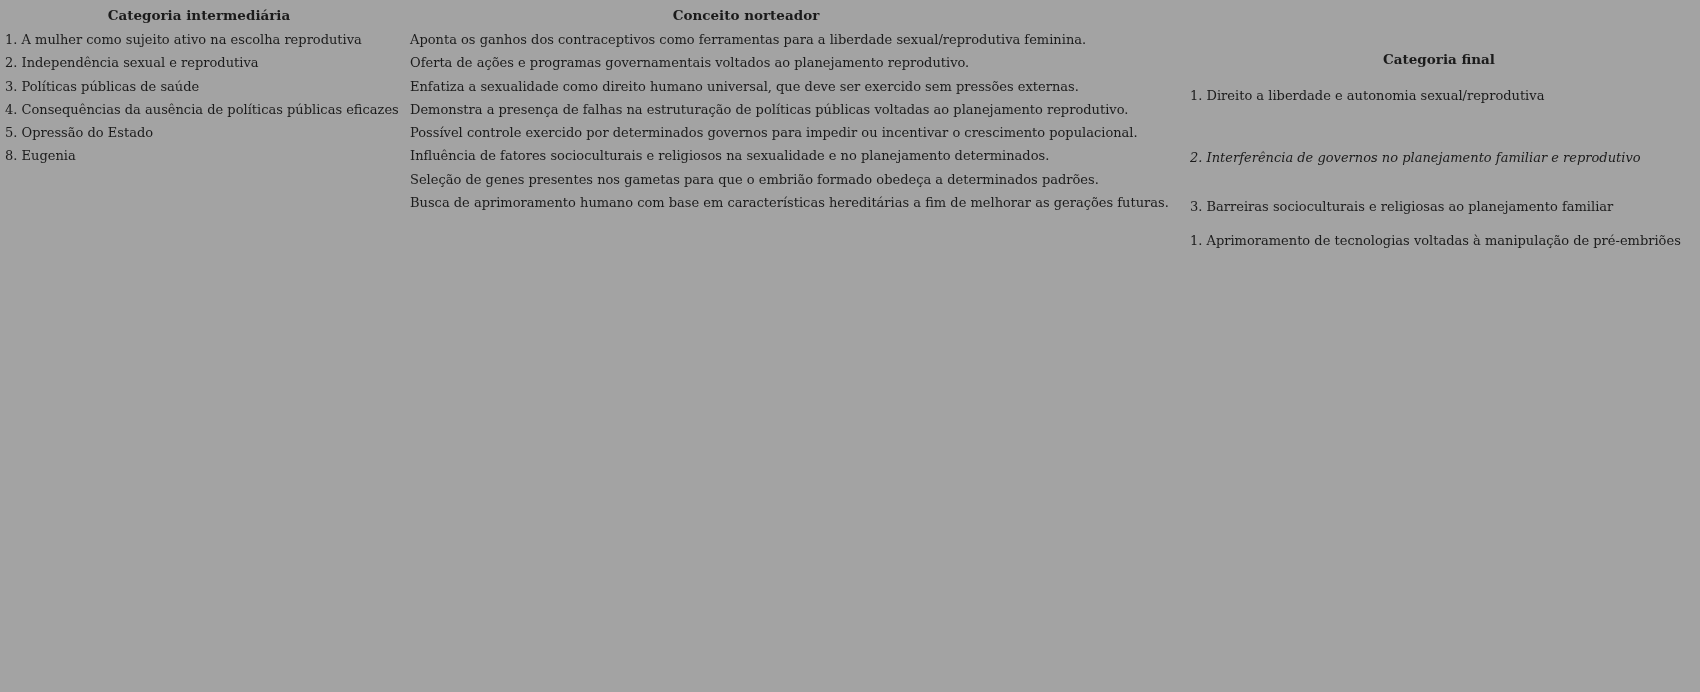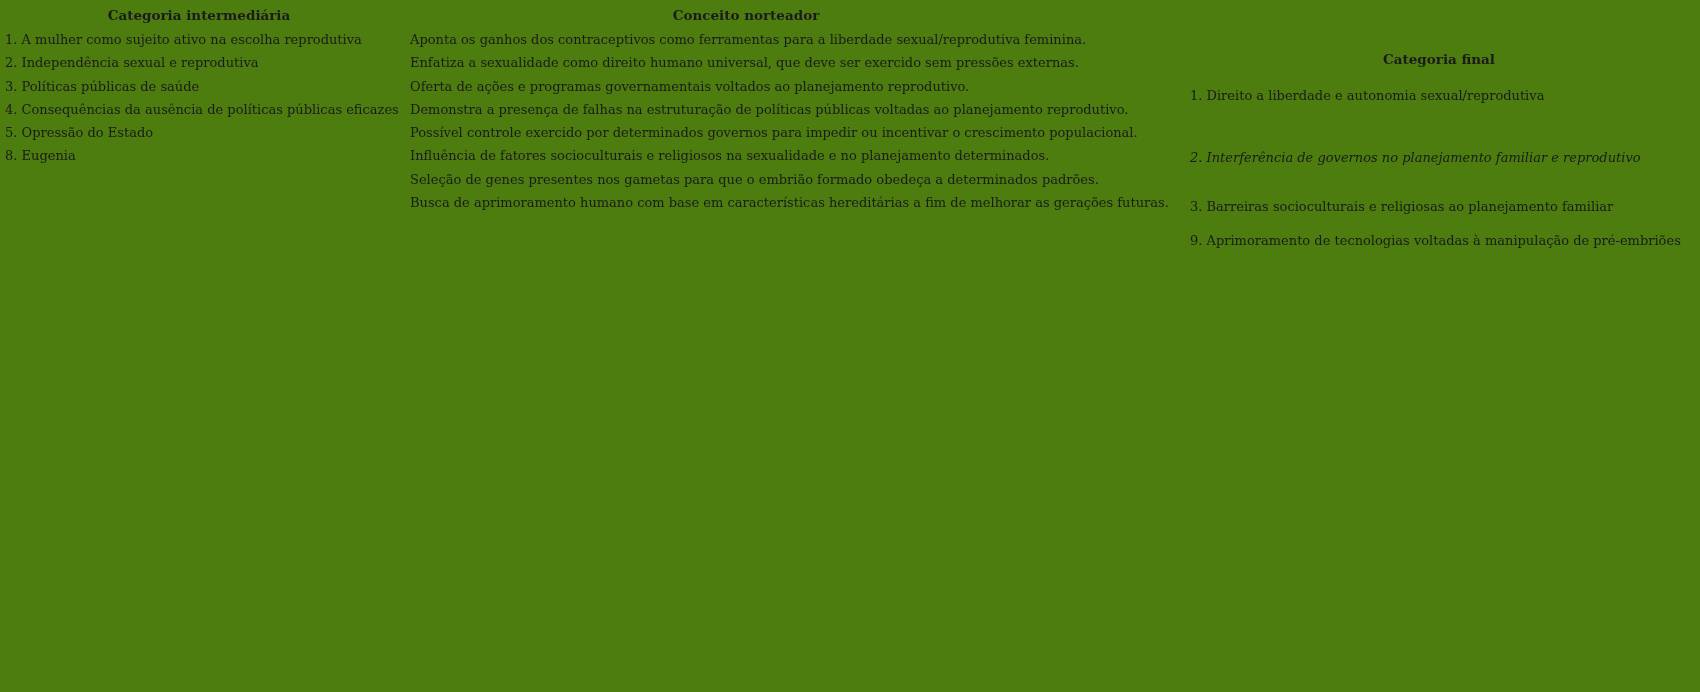--- a/index.html
+++ b/index.html
@@ -4,21 +4,21 @@
 <style>
   html, body {
     margin: 0;
     padding: 0;
     background: #ffffff;
   }
   .page {
     position: relative;
     width: 1700px;
     height: 692px;
-    background: #4d7c0f;
+    background: #a3a3a3;
     font-family: "DejaVu Serif", "Liberation Serif", serif;
     color: #1b1b1b;
     overflow: hidden;
   }
   .col-header {
     position: absolute;
     top: 6px;
     transform: translateX(-50%);
     font-size: 13.5px;
     font-weight: bold;
@@ -67,27 +67,27 @@
     <div>1. A mulher como sujeito ativo na escolha reprodutiva</div>
     <div>2. Independência sexual e reprodutiva</div>
     <div>3. Políticas públicas de saúde</div>
     <div>4. Consequências da ausência de políticas públicas eficazes</div>
     <div>5. Opressão do Estado</div>
     <div>8. Eugenia</div>
   </div>
 
   <div class="rows rows-concept">
     <div>Aponta os ganhos dos contraceptivos como ferramentas para a liberdade sexual/reprodutiva feminina.</div>
+    <div>Oferta de ações e programas governamentais voltados ao planejamento reprodutivo.</div>
     <div>Enfatiza a sexualidade como direito humano universal, que deve ser exercido sem pressões externas.</div>
-    <div>Oferta de ações e programas governamentais voltados ao planejamento reprodutivo.</div>
     <div>Demonstra a presença de falhas na estruturação de políticas públicas voltadas ao planejamento reprodutivo.</div>
     <div>Possível controle exercido por determinados governos para impedir ou incentivar o crescimento populacional.</div>
     <div>Influência de fatores socioculturais e religiosos na sexualidade e no planejamento determinados.</div>
     <div>Seleção de genes presentes nos gametas para que o embrião formado obedeça a determinados padrões.</div>
     <div>Busca de aprimoramento humano com base em características hereditárias a fim de melhorar as gerações futuras.</div>
   </div>
 
   <div class="final-item final-1">1. Direito a liberdade e autonomia sexual/reprodutiva</div>
   <div class="final-item final-2">2. Interferência de governos no planejamento familiar e reprodutivo</div>
   <div class="final-item final-3">3. Barreiras socioculturais e religiosas ao planejamento familiar</div>
-  <div class="final-item final-4">9. Aprimoramento de tecnologias voltadas à manipulação de pré-embriões</div>
+  <div class="final-item final-4">1. Aprimoramento de tecnologias voltadas à manipulação de pré-embriões</div>
 
 </div>
 
 </body></html>

